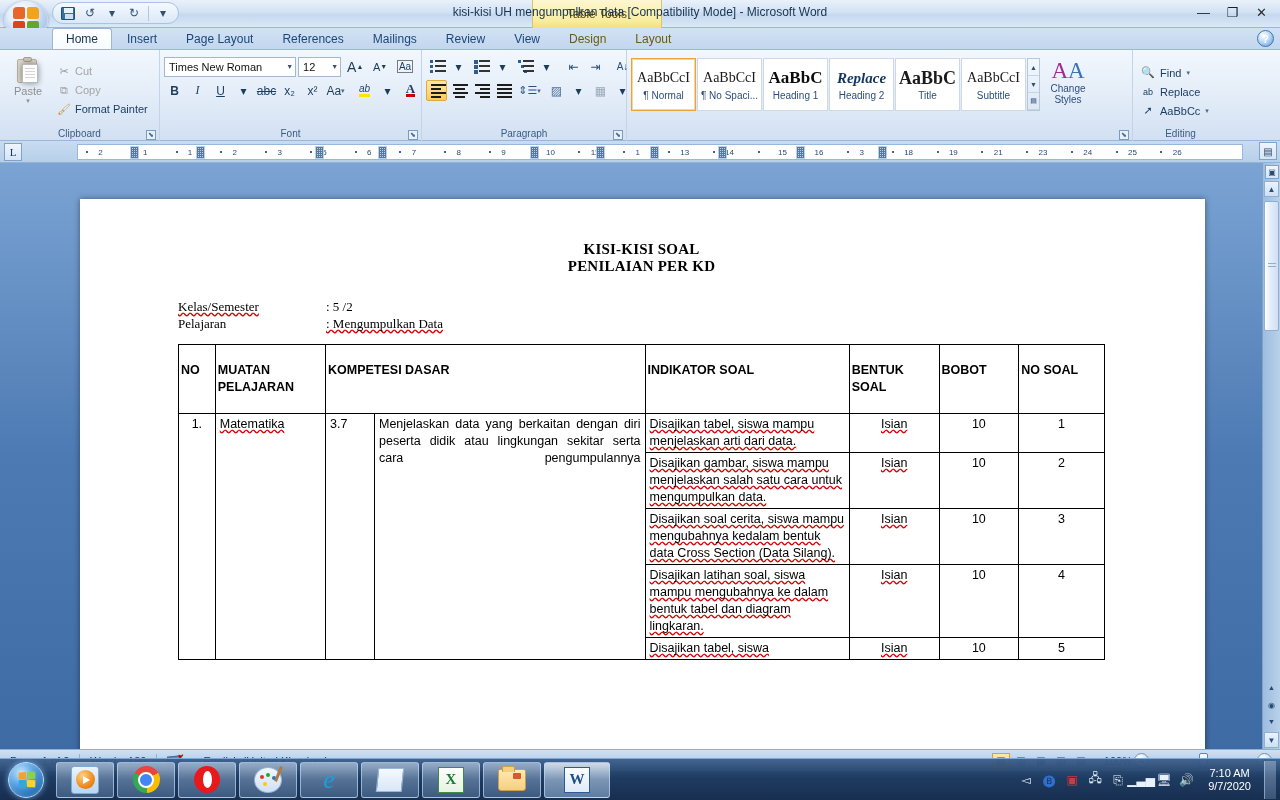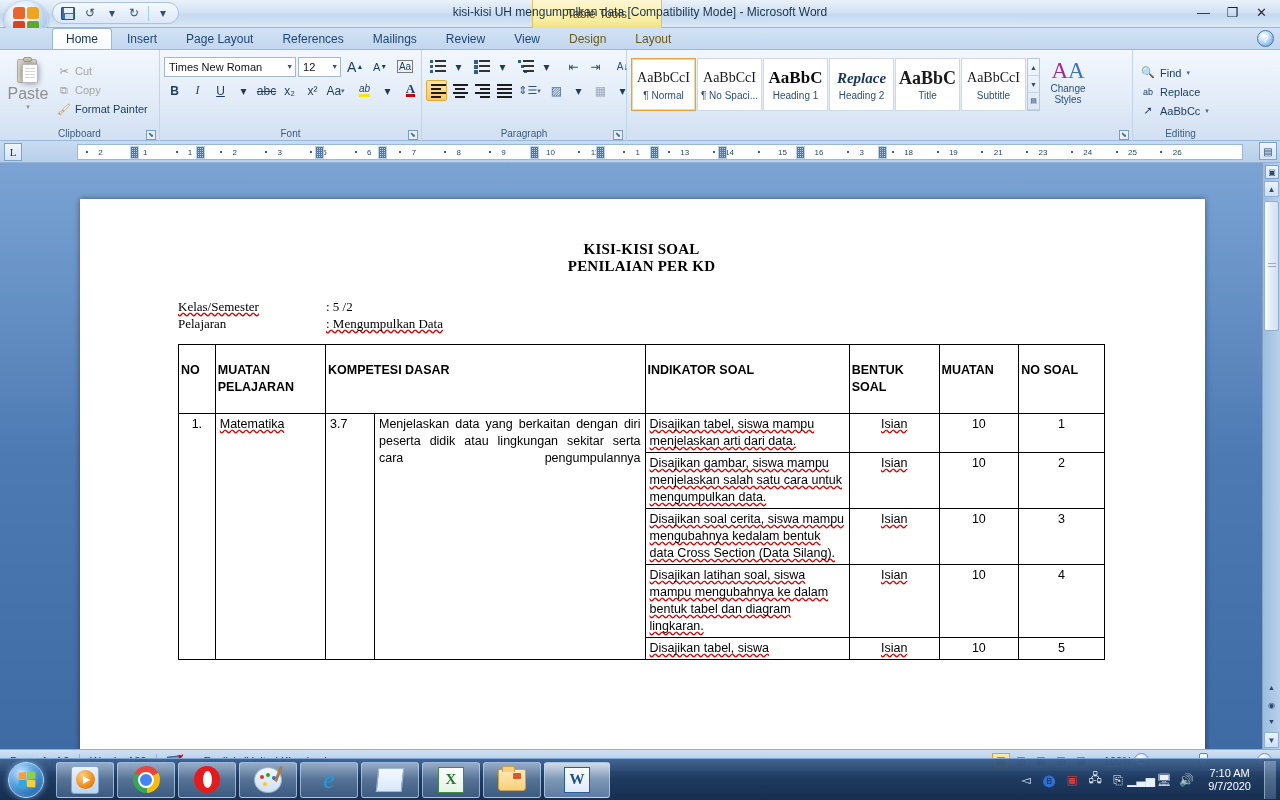--- a/index.html
+++ b/index.html
@@ -150,21 +150,21 @@
 
   
   .clip-paste { width:48px; display:flex;flex-direction:column;align-items:center;justify-content:flex-start; padding-top:4px; }
   .paste-ico {
     width:26px;height:28px;position:relative;
   }
   .paste-ico .board{position:absolute;left:2px;top:2px;width:20px;height:24px;border:1.5px solid #b8b0a0;border-radius:2px;background:#ded8cb;}
   .paste-ico .clipt{position:absolute;left:8px;top:0;width:9px;height:5px;border:1.5px solid #a79f90;background:#cdc6b8;border-radius:2px;}
   .paste-ico .page{position:absolute;left:7px;top:7px;width:16px;height:19px;background:#fdfdfd;border:1px solid #b9b9b9;}
   .paste-ico .page::after{content:"";position:absolute;left:2px;top:3px;right:2px;height:1px;box-shadow:0 0 0 0 #ccc,0 3px 0 0 #d5d5d5,0 6px 0 0 #d5d5d5,0 9px 0 0 #d5d5d5;background:#d5d5d5;}
-  .lbl-sm { font-size:16px; color:#8f8f8f; }
+  .lbl-sm { font-size:11px; color:#8f8f8f; }
   .clip-items { display:flex;flex-direction:column; justify-content:center; padding-left:2px; gap:1px; }
   .clip-item { display:flex; align-items:center; gap:4px; font-size:11px; color:#a5a5a5; height:18px; padding:0 3px;}
   .clip-item.enabled { color:#1b3f66; }
   .mini-ico { width:14px;height:14px; display:flex;align-items:center;justify-content:center; font-size:11px; }
   .scissors { color:#9b9b9b; }
   .brush { color:#c8982e; }
 
   
   .font-row { display:flex; align-items:center; gap:2px; margin-bottom:3px; }
   .combo {
@@ -823,21 +823,21 @@
               <col style="width:78px">
               <col style="width:84px">
           </colgroup>
           <thead>
             <tr>
               <th>NO</th>
               <th>MUATAN PELAJARAN</th>
               <th colspan="2">KOMPETESI DASAR</th>
               <th>INDIKATOR SOAL</th>
               <th>BENTUK SOAL</th>
-              <th>MUATAN</th>
+              <th>BOBOT</th>
               <th>NO SOAL</th>
             </tr>
           </thead>
           <tbody>
             <tr>
               <td class="c" rowspan="5" style="vertical-align:top">1.</td>
               <td rowspan="5" style="vertical-align:top"><span class="sp-wav">Matematika</span></td>
               <td rowspan="5" style="vertical-align:top">3.7</td>
               <td rowspan="5" class="just" style="vertical-align:top">Menjelaskan data yang berkaitan dengan diri peserta didik atau lingkungan sekitar serta cara pengumpulannya</td>
               <td><span class="sp-wav">Disajikan tabel, siswa mampu menjelaskan arti dari data.</span></td>

